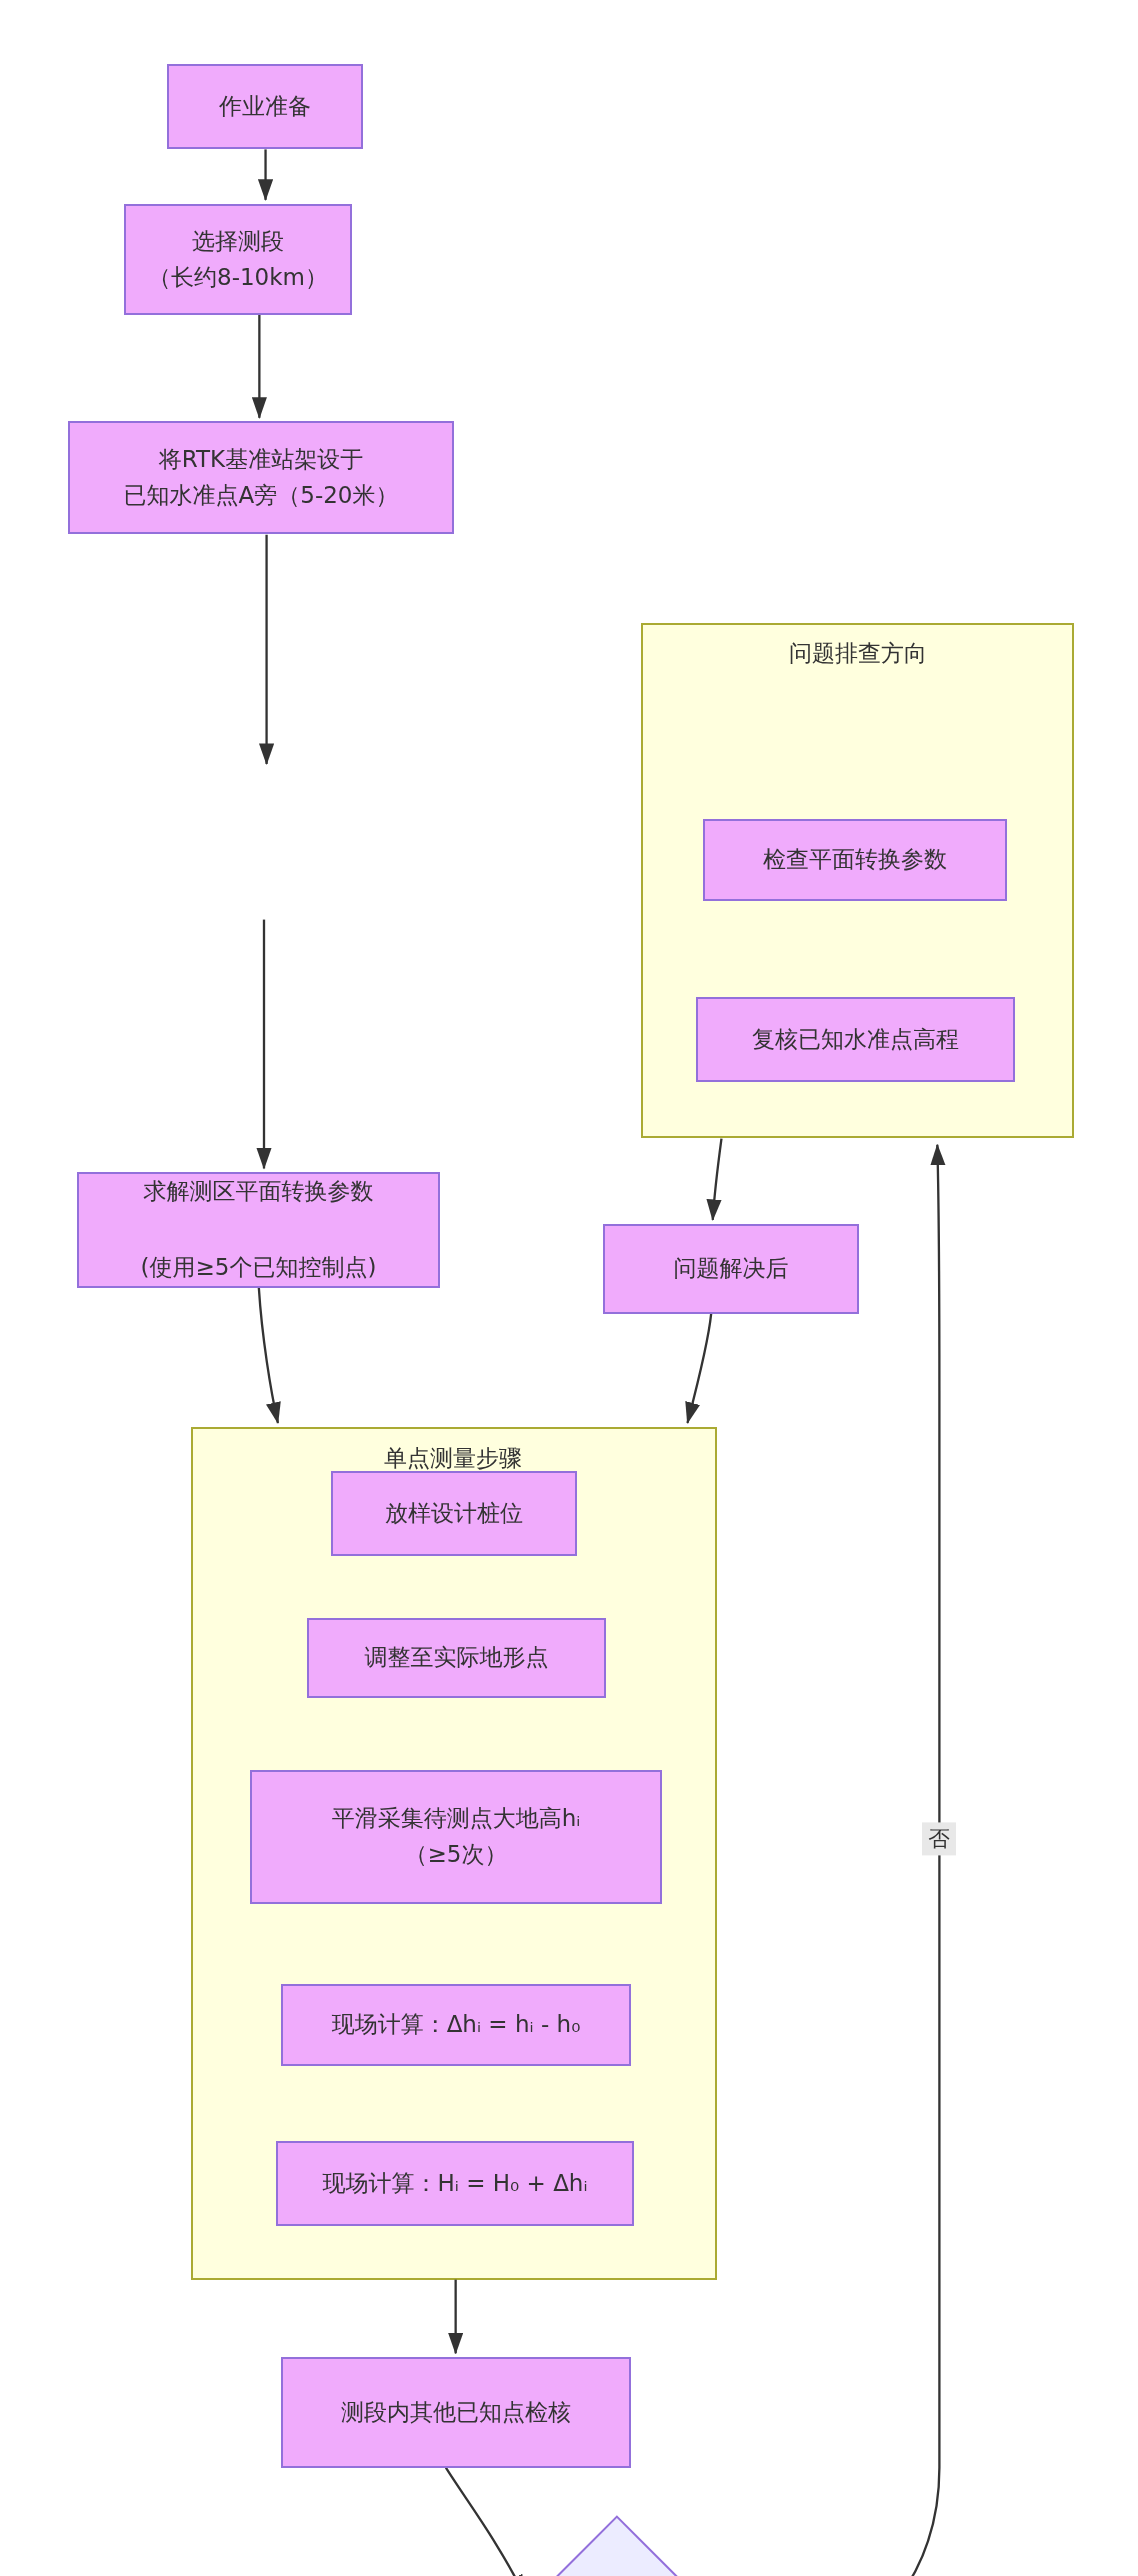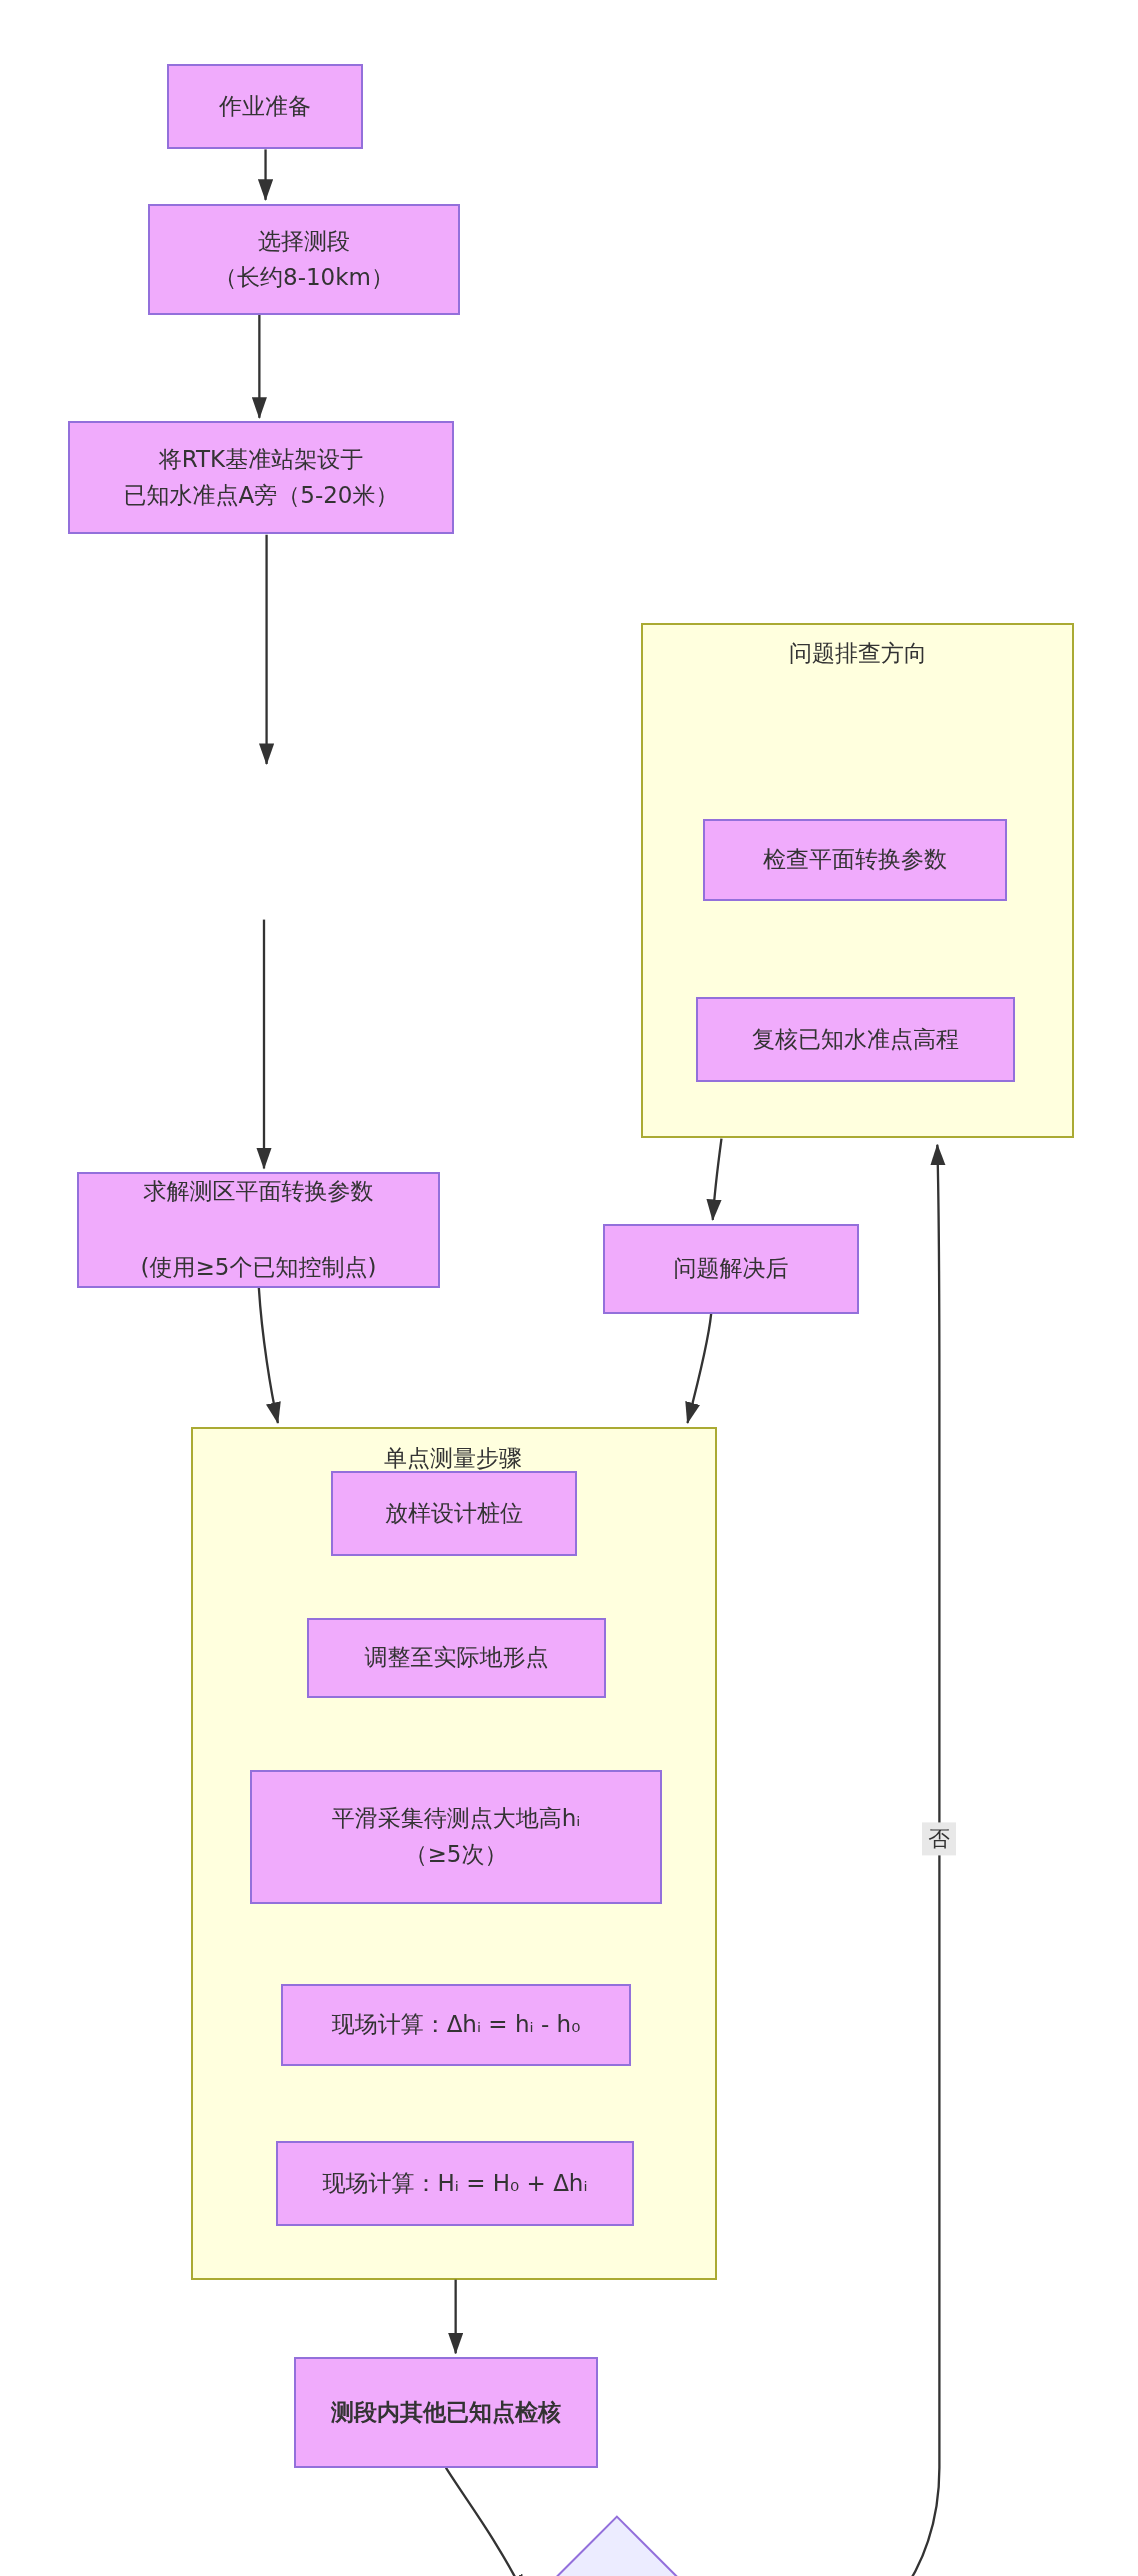--- a/index.html
+++ b/index.html
@@ -61,21 +61,21 @@
       <path d="M 1532 5220 C 1700 5125 1823 5000 1823 4790 L 1823 2700 C 1823 2470 1822 2335 1819 2222" marker-end="url(#arrow)"></path>
     </g>
 
     <polygon points="1197,4885 1532,5220 1197,5555 862,5220" fill="#ECECFF" stroke="#9370DB" stroke-width="4"></polygon>
   </svg>
 
   <div class="node" style="left:167px; top:64px; width:196px; height:85px;">
     <span>作业准备</span>
   </div>
 
-  <div class="node" style="left:124px; top:204px; width:312px; height:111px;margin-left:24px;">
+  <div class="node" style="left:124px; top:204px; width:228px; height:111px;">
     <span>选择测段</span>
     <span>（长约8-10km）</span>
   </div>
 
   <div class="node" style="left:68px; top:421px; width:386px; height:113px;">
     <span>将RTK基准站架设于</span>
     <span>已知水准点A旁（5-20米）</span>
   </div>
 
 
@@ -111,20 +111,20 @@
   </div>
 
   <div class="node" style="left:281px; top:1984px; width:350px; height:82px;">
     <span>现场计算：Δhᵢ = hᵢ - h₀</span>
   </div>
 
   <div class="node" style="left:276px; top:2141px; width:358px; height:85px;">
     <span>现场计算：Hᵢ = H₀ + Δhᵢ</span>
   </div>
 
-  <div class="node" style="left:294px; top:2357px; width:304px; height:111px;font-weight:bold;">
+  <div class="node" style="left:281px; top:2357px; width:350px; height:111px;">
     <span>测段内其他已知点检核</span>
   </div>
 
   <div class="edge-label" style="left:939px; top:1839px;">否</div>
 
 </div>
 
 
 </body></html>

